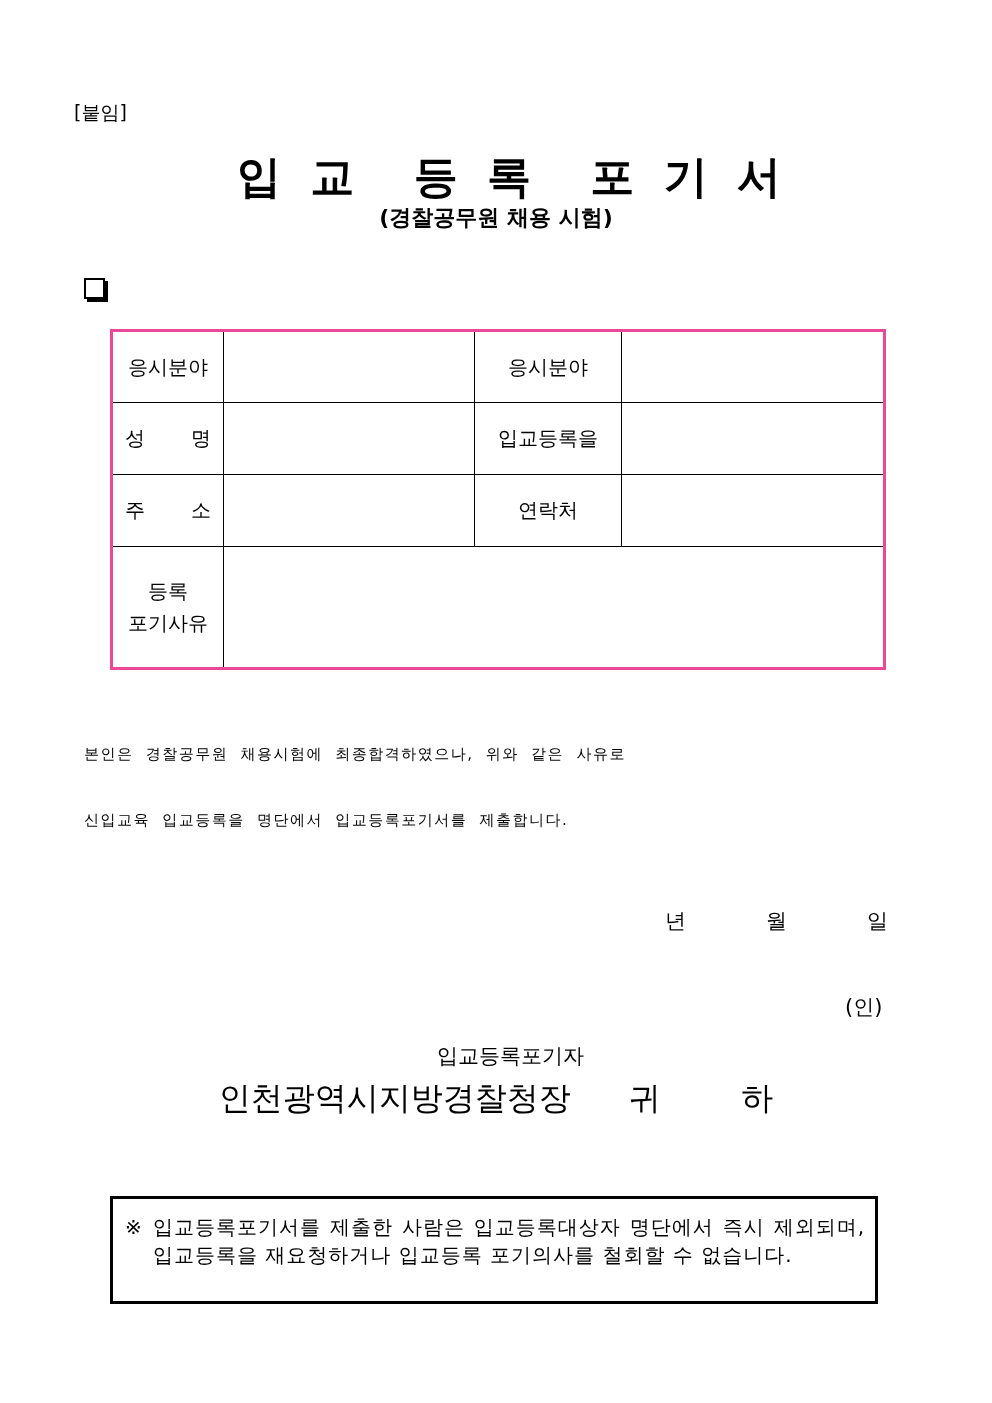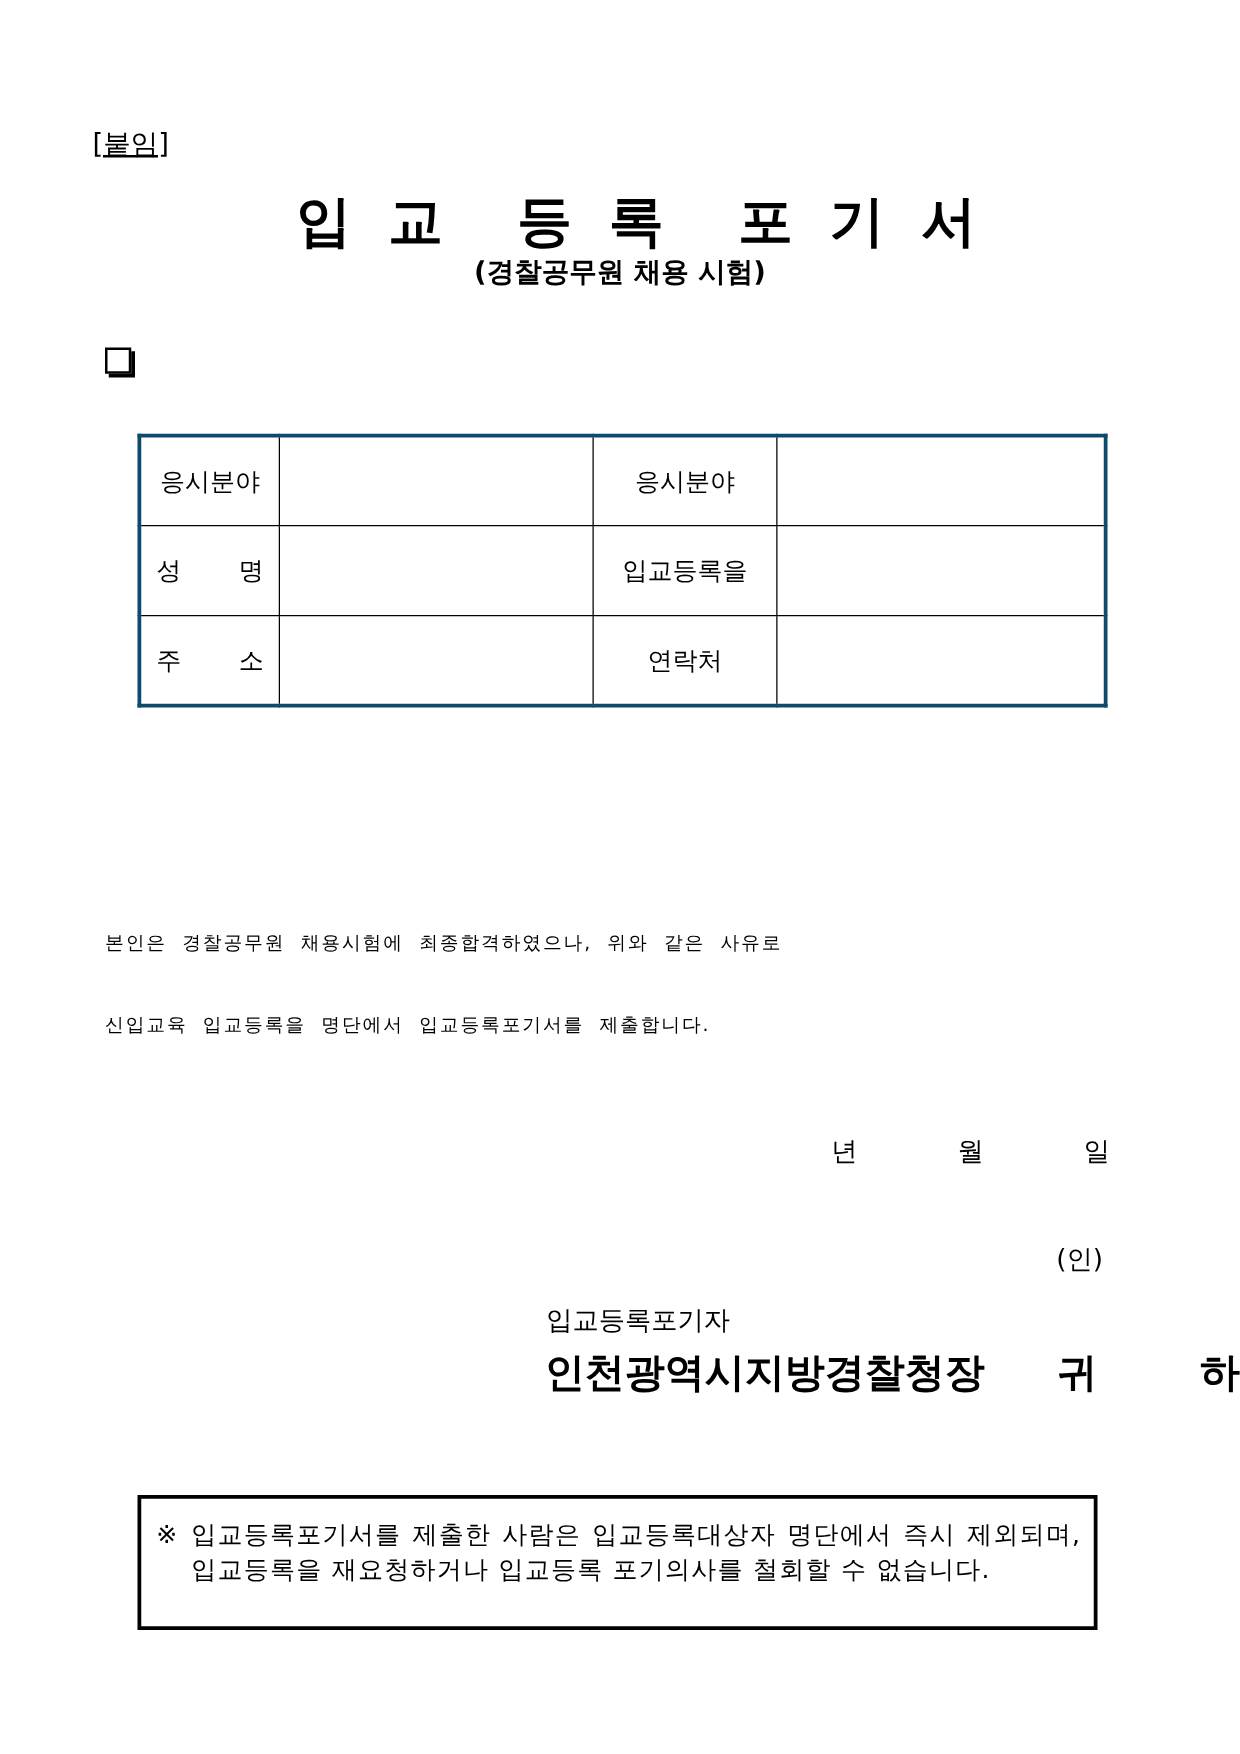--- a/index.html
+++ b/index.html
@@ -1,36 +1,36 @@
 <!DOCTYPE html>
 <html><head>
 <meta charset="utf-8">
 <style>
   html, body { margin: 0; padding: 0; background: #ffffff; }
   body { width: 992px; height: 1403px; position: relative; font-family: "DejaVu Sans", "Liberation Sans", sans-serif; color: #000; overflow: hidden; }
   .abs { position: absolute; }
-  .attach { left: 74px; top: 100px; font-size: 22px; font-family: "DejaVu Sans", sans-serif; letter-spacing: 0px; text-decoration: underline; }
+  .attach { left: 74px; top: 100px; font-size: 19px; font-family: "DejaVu Sans", sans-serif; letter-spacing: 0px; }
   .title { left: 13px; width: 992px; top: 148px; text-align: center; font-size: 44px; font-weight: bold; letter-spacing: 0; }
   .title span { display: inline-block; }
   .subtitle { left: 0; width: 992px; top: 203px; text-align: center; font-size: 22px; font-weight: bold; }
   .section { left: 84px; top: 278px; font-size: 27px; font-weight: bold; display: flex; align-items: center; }
   .checkbox { width: 17px; height: 17px; border: 2px solid #000; box-shadow: 3px 3px 0 #000; margin-right: 14px; background: #fff; }
-  table.info { position: absolute; left: 110px; top: 347px; width: 773px; border-collapse: collapse; border: 3px solid #0c4a6e; table-layout: fixed; }
+  table.info { position: absolute; left: 110px; top: 329px; width: 773px; border-collapse: collapse; border: 3px solid #ec4899; table-layout: fixed; }
   table.info td { border: 1px solid #000; font-size: 20px; text-align: center; vertical-align: middle; padding: 0; }
   table.info tr.r { height: 72px; }
   table.info tr.last { height: 122px; }
   .lbl-spread { display: flex; justify-content: space-between; padding: 0 12px; }
   .field { width: 100%; height: 100%; }
   .body-text { left: 84px; font-size: 15px; letter-spacing: 1.5px; word-spacing: 6px; }
   .line1 { top: 745px; }
   .line2 { top: 811px; }
   .date { top: 907px; font-size: 21px; }
   .signer { left: 437px; top: 1042px; font-size: 21px; }
   .seal { left: 845px; top: 993px; font-size: 21px; }
-  .recipient { left: 0; width: 992px; top: 1077px; text-align: right; font-size: 32px; font-weight: bold; font-family: "DejaVu Serif", serif; }
+  .recipient { left: 0; width: 992px; top: 1077px; text-align: center; font-size: 32px; font-weight: normal; font-family: "DejaVu Serif", serif; }
   .notice { left: 110px; top: 1196px; width: 768px; height: 108px; border: 3px solid #000; box-sizing: border-box; padding: 14px 10px 0 12px; font-size: 20px; line-height: 28px; }
   .notice-inner { display: flex; }
   .notice-mark { width: 28px; flex: none; }
   .notice-text { text-align: justify; letter-spacing: 1px; }
 </style>
 </head>
 <body>
 
 <div class="abs attach">[붙임]</div>
 
@@ -87,20 +87,29 @@
           </div>
     </td>
     <td>
           <div class="field"></div>
         </td>
     <td>연락처</td>
     <td>
           <div class="field"></div>
         </td>
   </tr>
+  <tr class="last">
+    <td style="line-height:32px;">
+      <div>등록</div>
+      <div>포기사유</div>
+    </td>
+    <td colspan="3">
+          <div class="field"></div>
+        </td>
+  </tr>
 </tbody>
   </table>
 
 <div class="abs body-text line1">본인은 경찰공무원 채용시험에 최종합격하였으나, 위와 같은 사유로</div>
 <div class="abs body-text line2">신입교육 입교등록을 명단에서 입교등록포기서를 제출합니다.</div>
 
 <div class="abs date" style="left:665px;">년</div>
 <div class="abs date" style="left:766px;">월</div>
 <div class="abs date" style="left:867px;">일</div>
 

